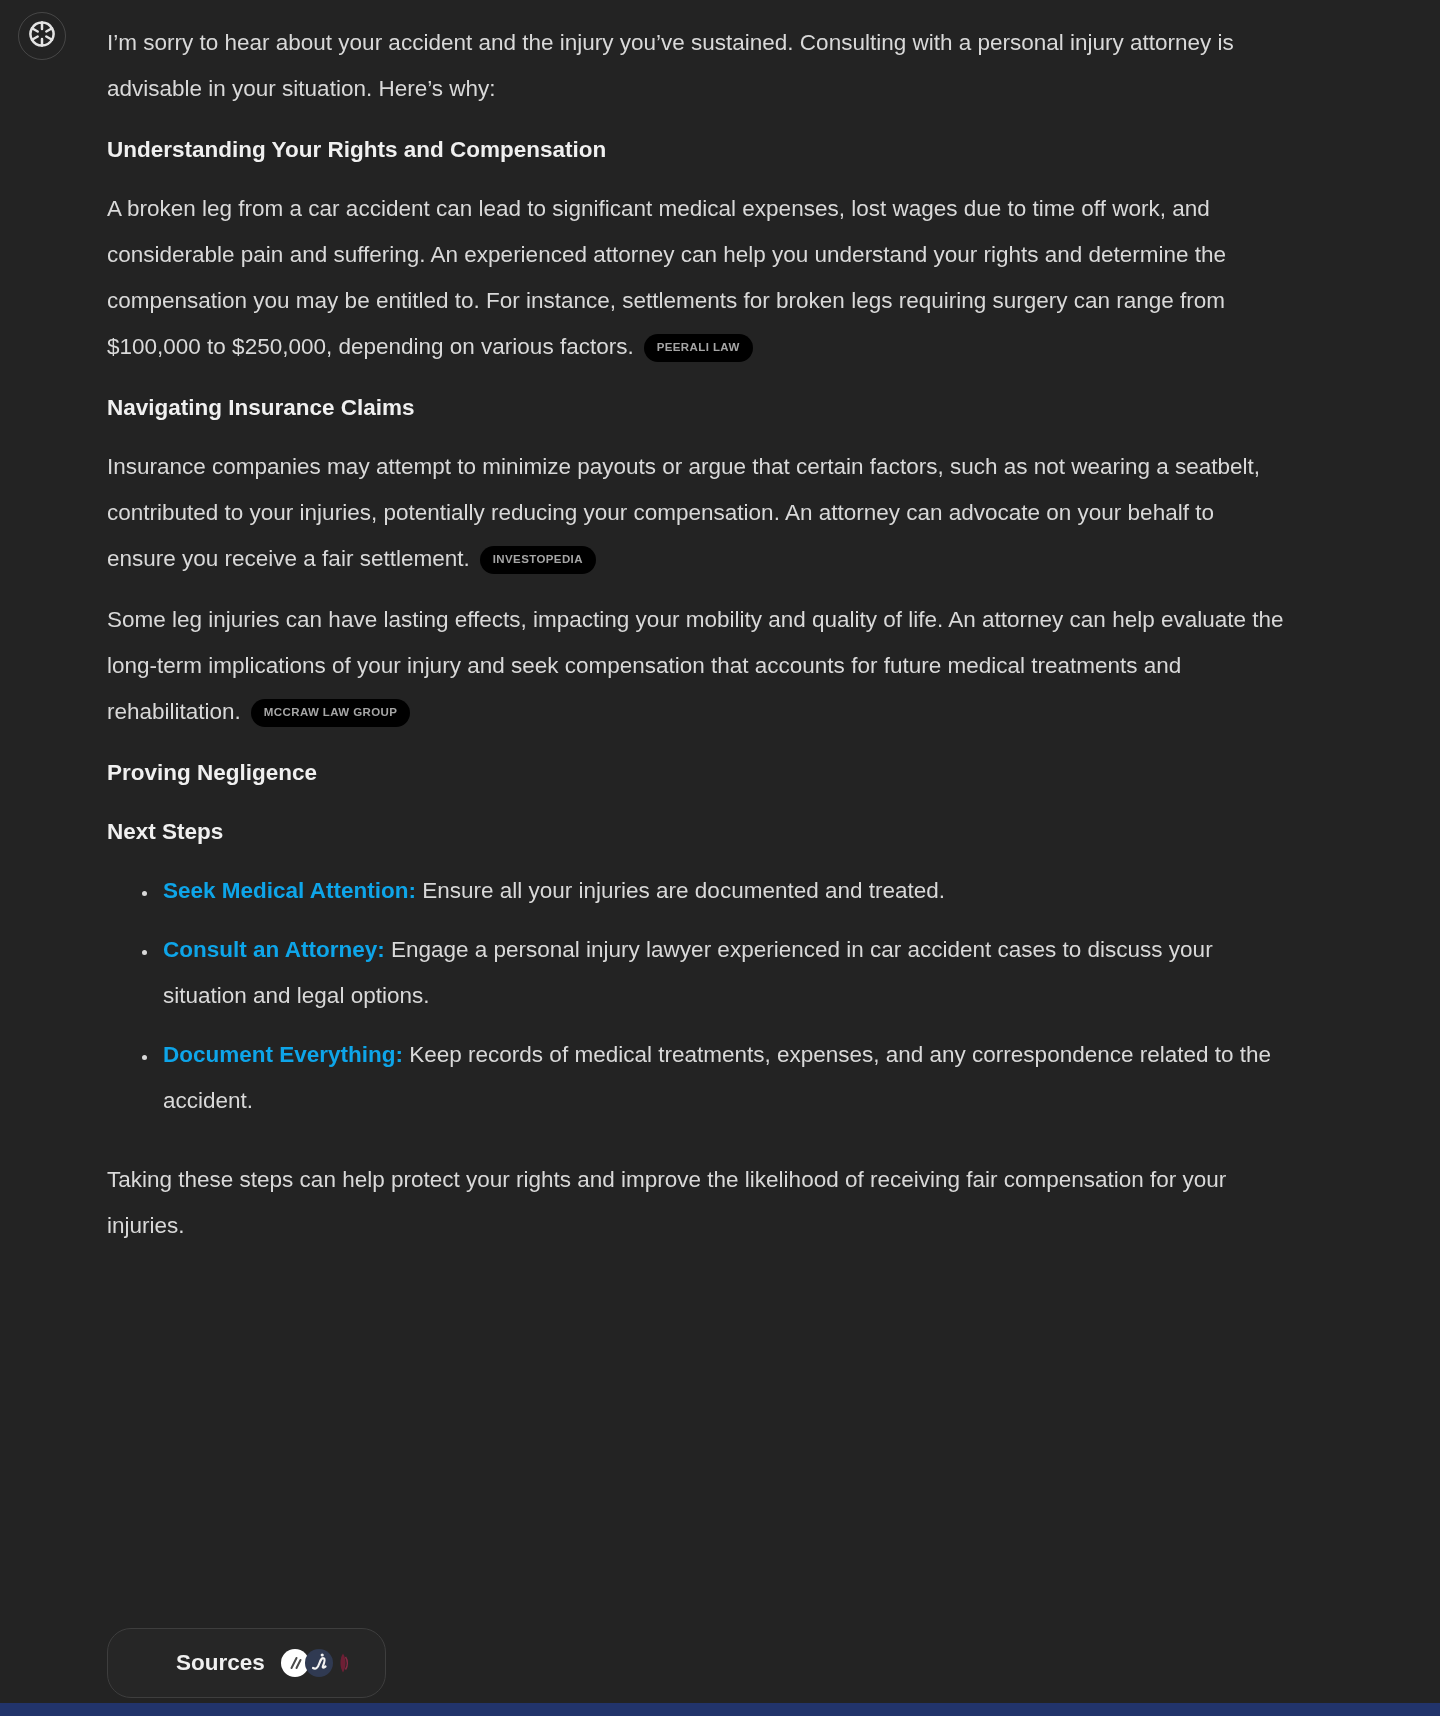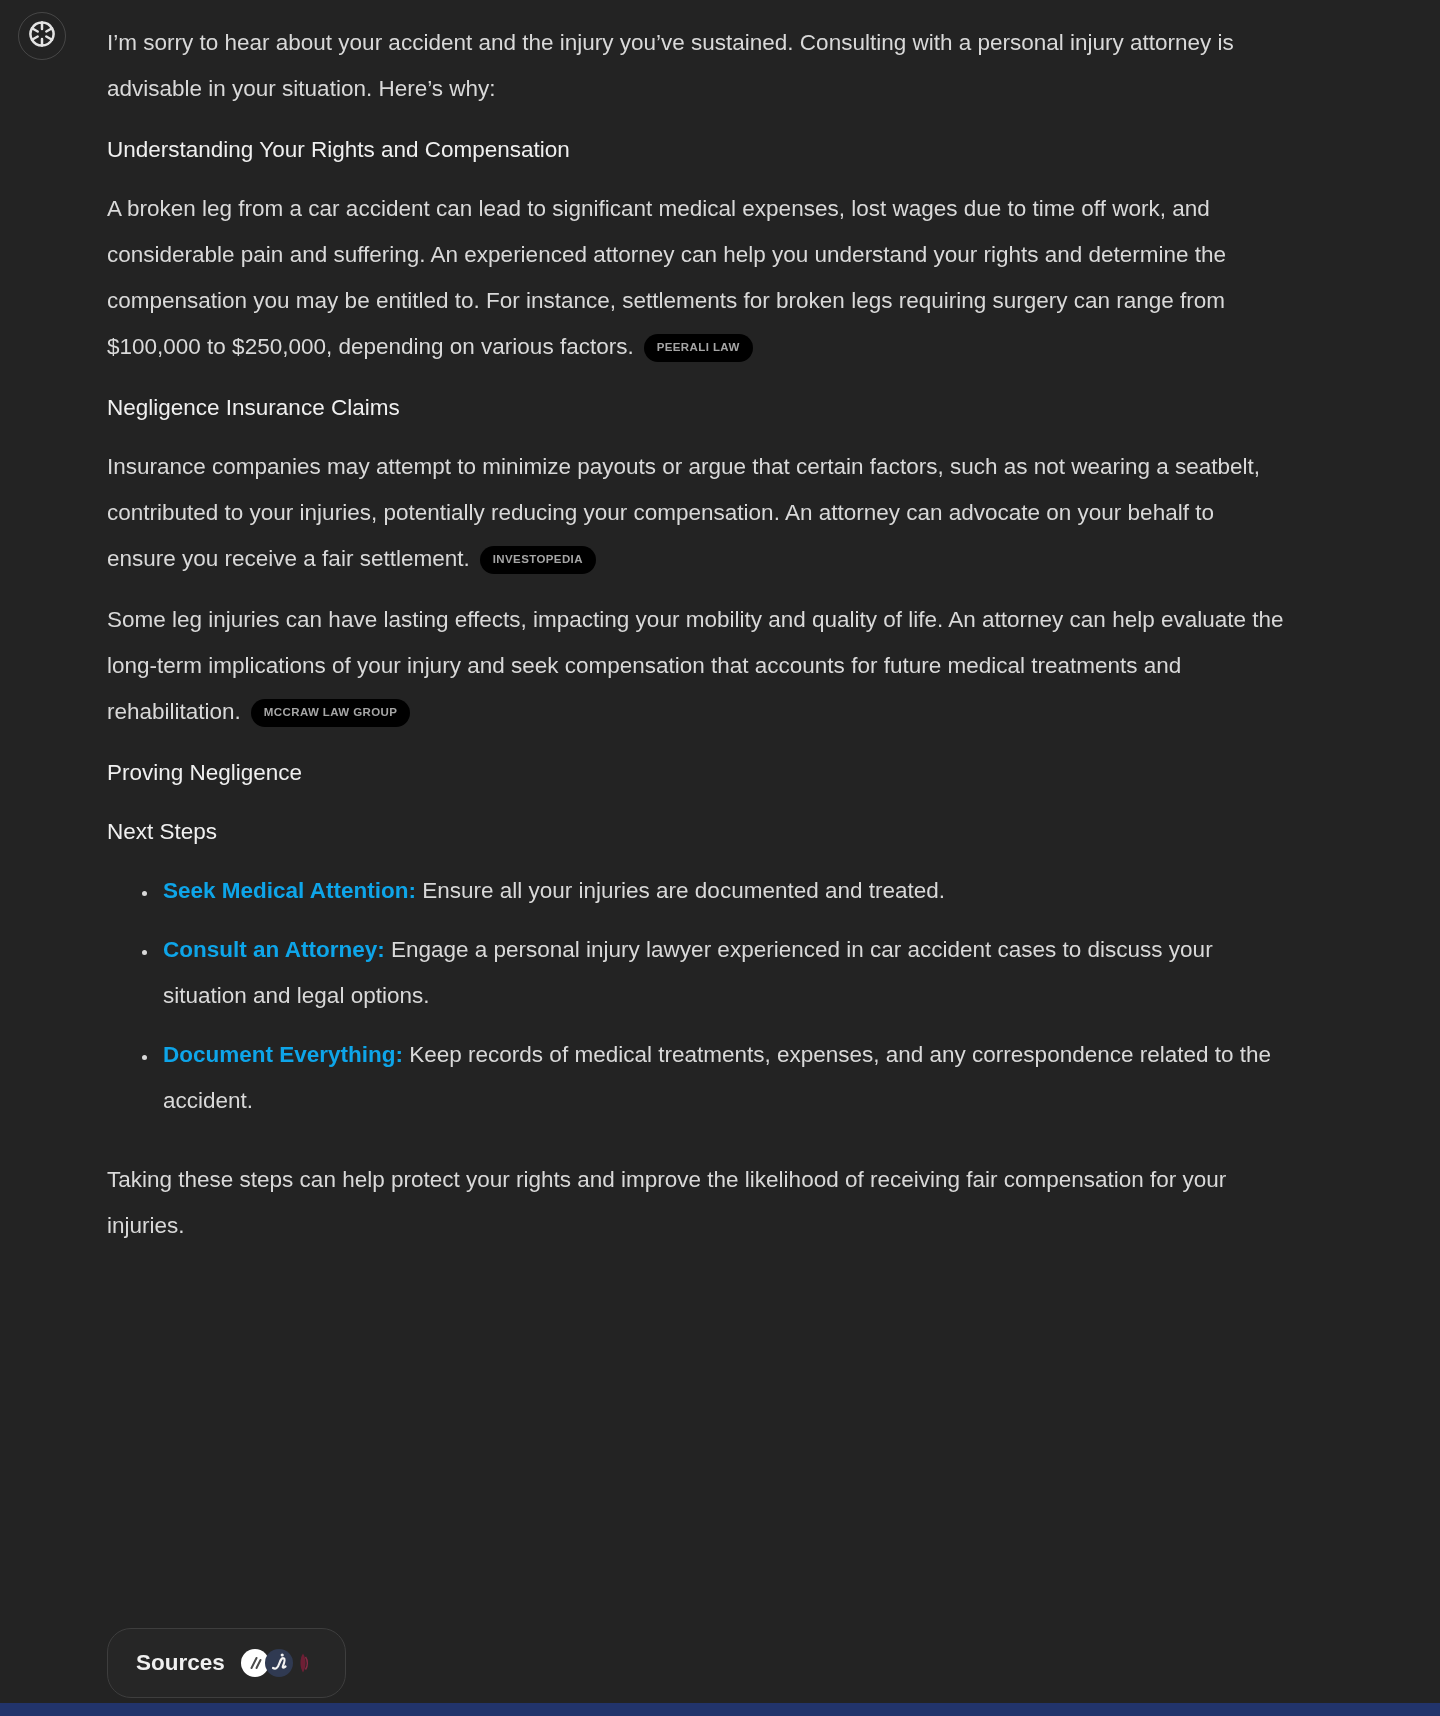--- a/index.html
+++ b/index.html
@@ -36,21 +36,21 @@
     font-size: 22.5px;
     line-height: 46px;
     padding-top: 20px;
   }
   .content p {
     margin: 0 0 15px 0;
   }
   .content h3 {
     font-size: 22.5px;
     line-height: 46px;
-    font-weight: 400;
+    font-weight: 700;
     color: #f0f0f0;
     margin: 0 0 13px 0;
   }
   strong {
     color: #0ea5e9;
     font-weight: 700;
   }
   .badge {
     display: inline-block;
     font-size: 11.5px;
@@ -95,20 +95,21 @@
     padding: 0 28px;
     border-radius: 24px;
     border: 1.5px solid #3e3e3e;
     background: #262626;
     cursor: pointer;
   }
   .sources-label {
     font-size: 22.5px;
     font-weight: 700;
     color: #f0f0f0;
+    margin-left: 40px;
   }
   .favicons {
     display: flex;
     align-items: center;
   }
   .favicon {
     width: 28px;
     height: 28px;
     border-radius: 50%;
     display: flex;
@@ -159,21 +160,21 @@
   </span>
 </div>
 
 <div class="content">
 
   <p>I’m sorry to hear about your accident and the injury you’ve sustained. Consulting with a personal injury attorney is advisable in your situation. Here’s why:</p>
 
   <h3>Understanding Your Rights and Compensation</h3>
   <p><span>A broken leg from a car accident can lead to significant medical expenses, lost wages due to time off work, and considerable pain and suffering. An experienced attorney can help you understand your rights and determine the compensation you may be entitled to. For instance, settlements for broken legs requiring surgery can range from $100,000 to $250,000, depending on various factors.</span><span class="badge">PEERALI LAW</span></p>
 
-  <h3>Negligence Insurance Claims</h3>
+  <h3>Navigating Insurance Claims</h3>
   <p><span>Insurance companies may attempt to minimize payouts or argue that certain factors, such as not wearing a seatbelt, contributed to your injuries, potentially reducing your compensation. An attorney can advocate on your behalf to ensure you receive a fair settlement.</span><span class="badge">INVESTOPEDIA</span></p>
 
   <p><span>Some leg injuries can have lasting effects, impacting your mobility and quality of life. An attorney can help evaluate the long-term implications of your injury and seek compensation that accounts for future medical treatments and rehabilitation.</span><span class="badge">MCCRAW LAW GROUP</span></p>
 
   <h3>Proving Negligence</h3>
 
   <h3>Next Steps</h3>
   <ul class="next-steps">
     <li><strong>Seek Medical Attention:</strong> <span>Ensure all your injuries are documented and treated.</span></li>
     <li><strong>Consult an Attorney:</strong> <span>Engage a personal injury lawyer experienced in car accident cases to discuss your situation and legal options.</span></li>

